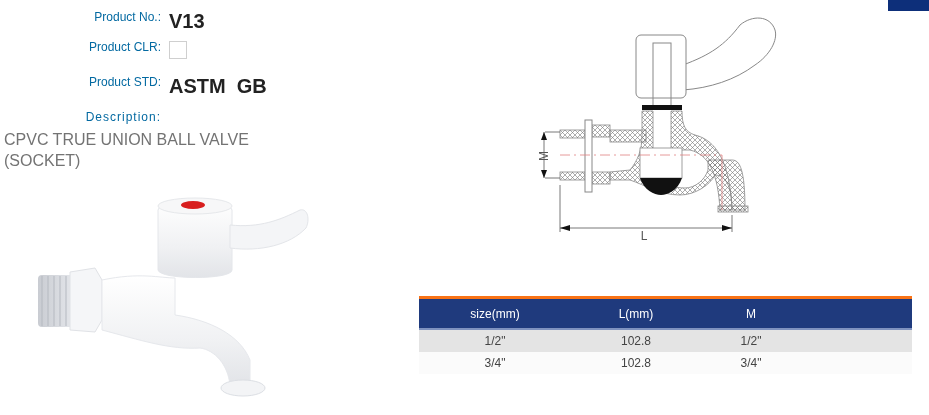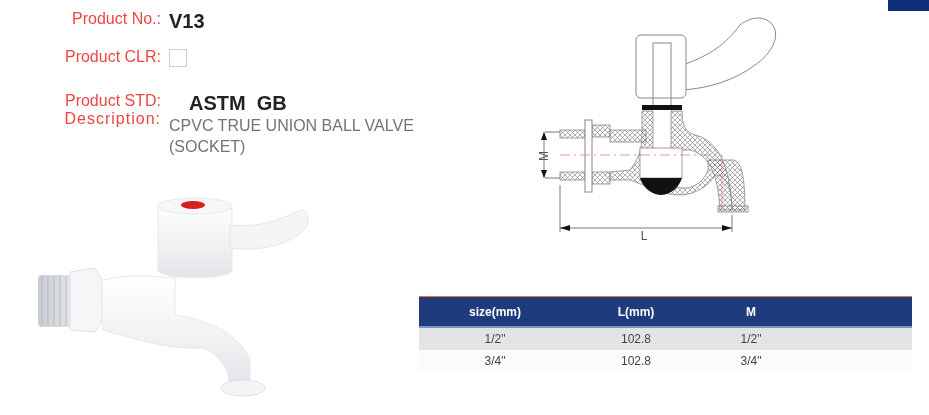--- a/index.html
+++ b/index.html
@@ -2,56 +2,56 @@
 <html><head>
 <meta charset="utf-8">
 <style>
   html, body { margin:0; padding:0; background:#ffffff; }
   body { width:929px; height:415px; position:relative; overflow:hidden;
          font-family:"Liberation Sans", "DejaVu Sans", sans-serif; }
   .corner-block { position:absolute; left:888px; top:0; width:41px; height:11px; background:#0d2f7a; }
 
   .info { position:absolute; left:0; top:0; }
   .row { position:absolute; display:flex; align-items:flex-start; }
-  .label { width:165px; text-align:right; color:#ef4444; font-size:16px; padding-right:4px; box-sizing:border-box; }
+  .label { width:165px; text-align:right; color:#0369a1; font-size:12px; padding-right:4px; box-sizing:border-box; }
   .value { color:#222; font-size:20px; font-weight:bold; margin-left:4px; }
   .value.desc { font-weight:normal; color:#737373; font-size:16px; line-height:21px; width:300px; }
   .clr-box { width:18px; height:18px; border:1px solid #cfcfcf; margin-left:4px; margin-top:1px; box-sizing:border-box; background:#fff; }
 
   .drawing { position:absolute; left:520px; top:10px; width:260px; height:240px; }
   .photo { position:absolute; left:10px; top:180px; width:300px; height:230px; }
 
   .spec-table { position:absolute; left:419px; top:296px; width:493px; border-collapse:collapse;
                 font-family:"Liberation Sans", "DejaVu Sans", sans-serif; font-size:12px; }
-  .spec-table th { background:#1f3a7d; color:#fff; font-weight:bold; height:29px; padding:0; text-align:center;
-                   border-top:1px solid #f97316; border-bottom:2px solid #7f92bf; }
+  .spec-table th { background:#1f3a7d; color:#fff; font-weight:normal; height:29px; padding:0; text-align:center;
+                   border-top:3px solid #f97316; border-bottom:2px solid #7f92bf; }
   .spec-table td { height:22px; padding:0; text-align:center; color:#444; }
   .spec-table tr.r1 td { background:#e4e4e4; }
   .spec-table tr.r2 td { background:#fbfbfb; }
   .c1 { width:152px; } .c2 { width:130px; } .c3 { width:100px; } .c4 { width:111px; }
 </style>
 </head>
 <body>
 
 <div class="corner-block"></div>
 
 <div class="info">
   <div class="row" style="top:10px;">
     <span class="label">Product No.:</span>
     <span class="value">V13</span>
   </div>
-  <div class="row" style="top:48px;justify-content:flex-end;">
+  <div class="row" style="top:40px;justify-content:flex-end;">
     <span class="label">Product CLR:</span>
     <span class="clr-box"></span>
   </div>
-  <div class="row" style="top:92px;gap:20px;">
+  <div class="row" style="top:75px;">
     <span class="label">Product STD:</span>
     <span class="value" style="white-space:pre;">ASTM  GB</span>
   </div>
-  <div class="row" style="top:110px;">
+  <div class="row" style="top:110px;flex-direction:column;">
     <span class="label" style="letter-spacing:1px;">Description:</span>
     <span class="value desc" style="margin-top:5px;">CPVC TRUE UNION BALL VALVE (SOCKET)</span>
   </div>
 </div>
 
 <svg class="drawing" viewBox="0 0 260 240" xmlns="http://www.w3.org/2000/svg">
   <defs>
     <pattern id="hatch" width="5" height="5" patternUnits="userSpaceOnUse">
       <path d="M0,0 L5,5 M5,0 L0,5" stroke="#777" stroke-width="0.6"></path>
     </pattern>

